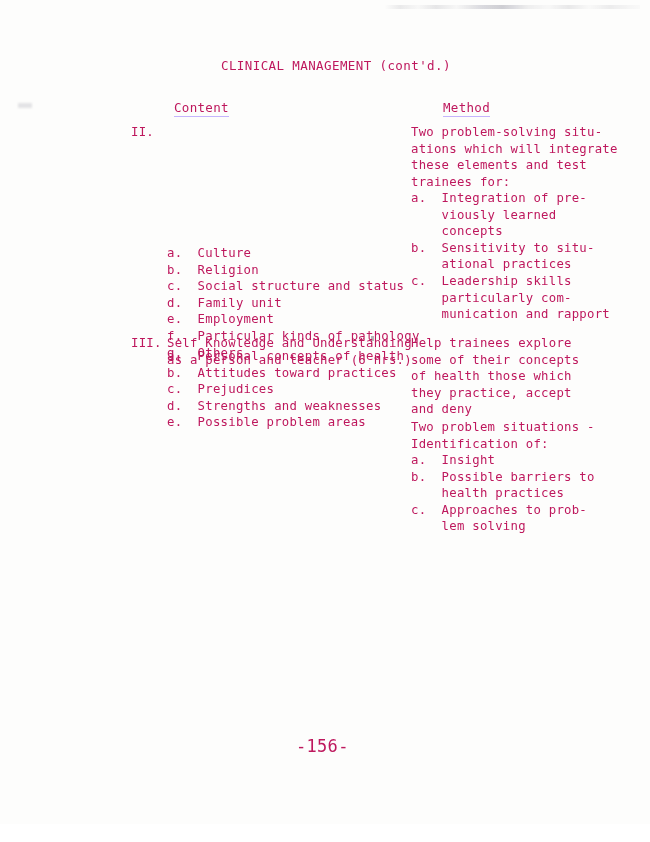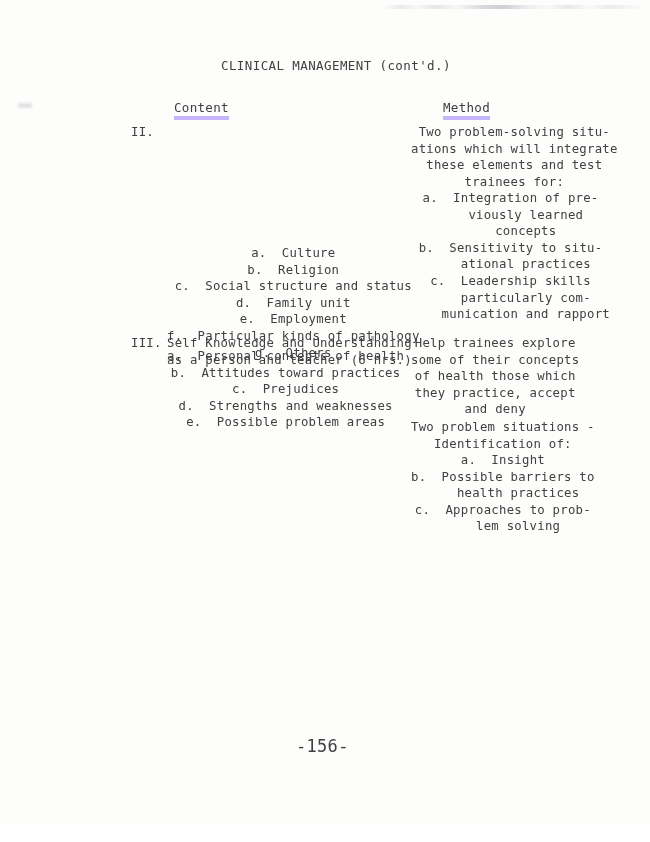--- a/index.html
+++ b/index.html
@@ -7,22 +7,21 @@
     padding: 0;
     background: #ffffff;
   }
   .page {
     position: relative;
     width: 650px;
     height: 824px;
     background: #fdfdfc;
     overflow: hidden;
     font-family: "DejaVu Sans Mono", "Liberation Mono", monospace;
-    color: #404040;
-    text-align: center;
+    color: #be185d;
     -webkit-font-smoothing: none;
   }
   
   .scan-top-artifact {
     position: absolute;
     left: 385px;
     top: 5px;
     width: 255px;
     height: 4px;
     background: linear-gradient(90deg,
@@ -68,21 +67,21 @@
     top: 58px;
     font-size: 12.5px;
     letter-spacing: 0.4px;
     white-space: pre;
   }
   .col-head {
     position: absolute;
     font-size: 12.5px;
     letter-spacing: 0.3px;
     white-space: pre;
-    border-bottom: 4px solid #c4b5fd;
+    border-bottom: 1px solid #c4b5fd;
     padding-bottom: 1px;
   }
   .col-head.content-head { left: 174px; top: 100px; }
   .col-head.method-head  { left: 443px; top: 100px; }
 
   .block {
     position: absolute;
     font-size: 12.3px;
     line-height: 16.6px;
     letter-spacing: 0.25px;

